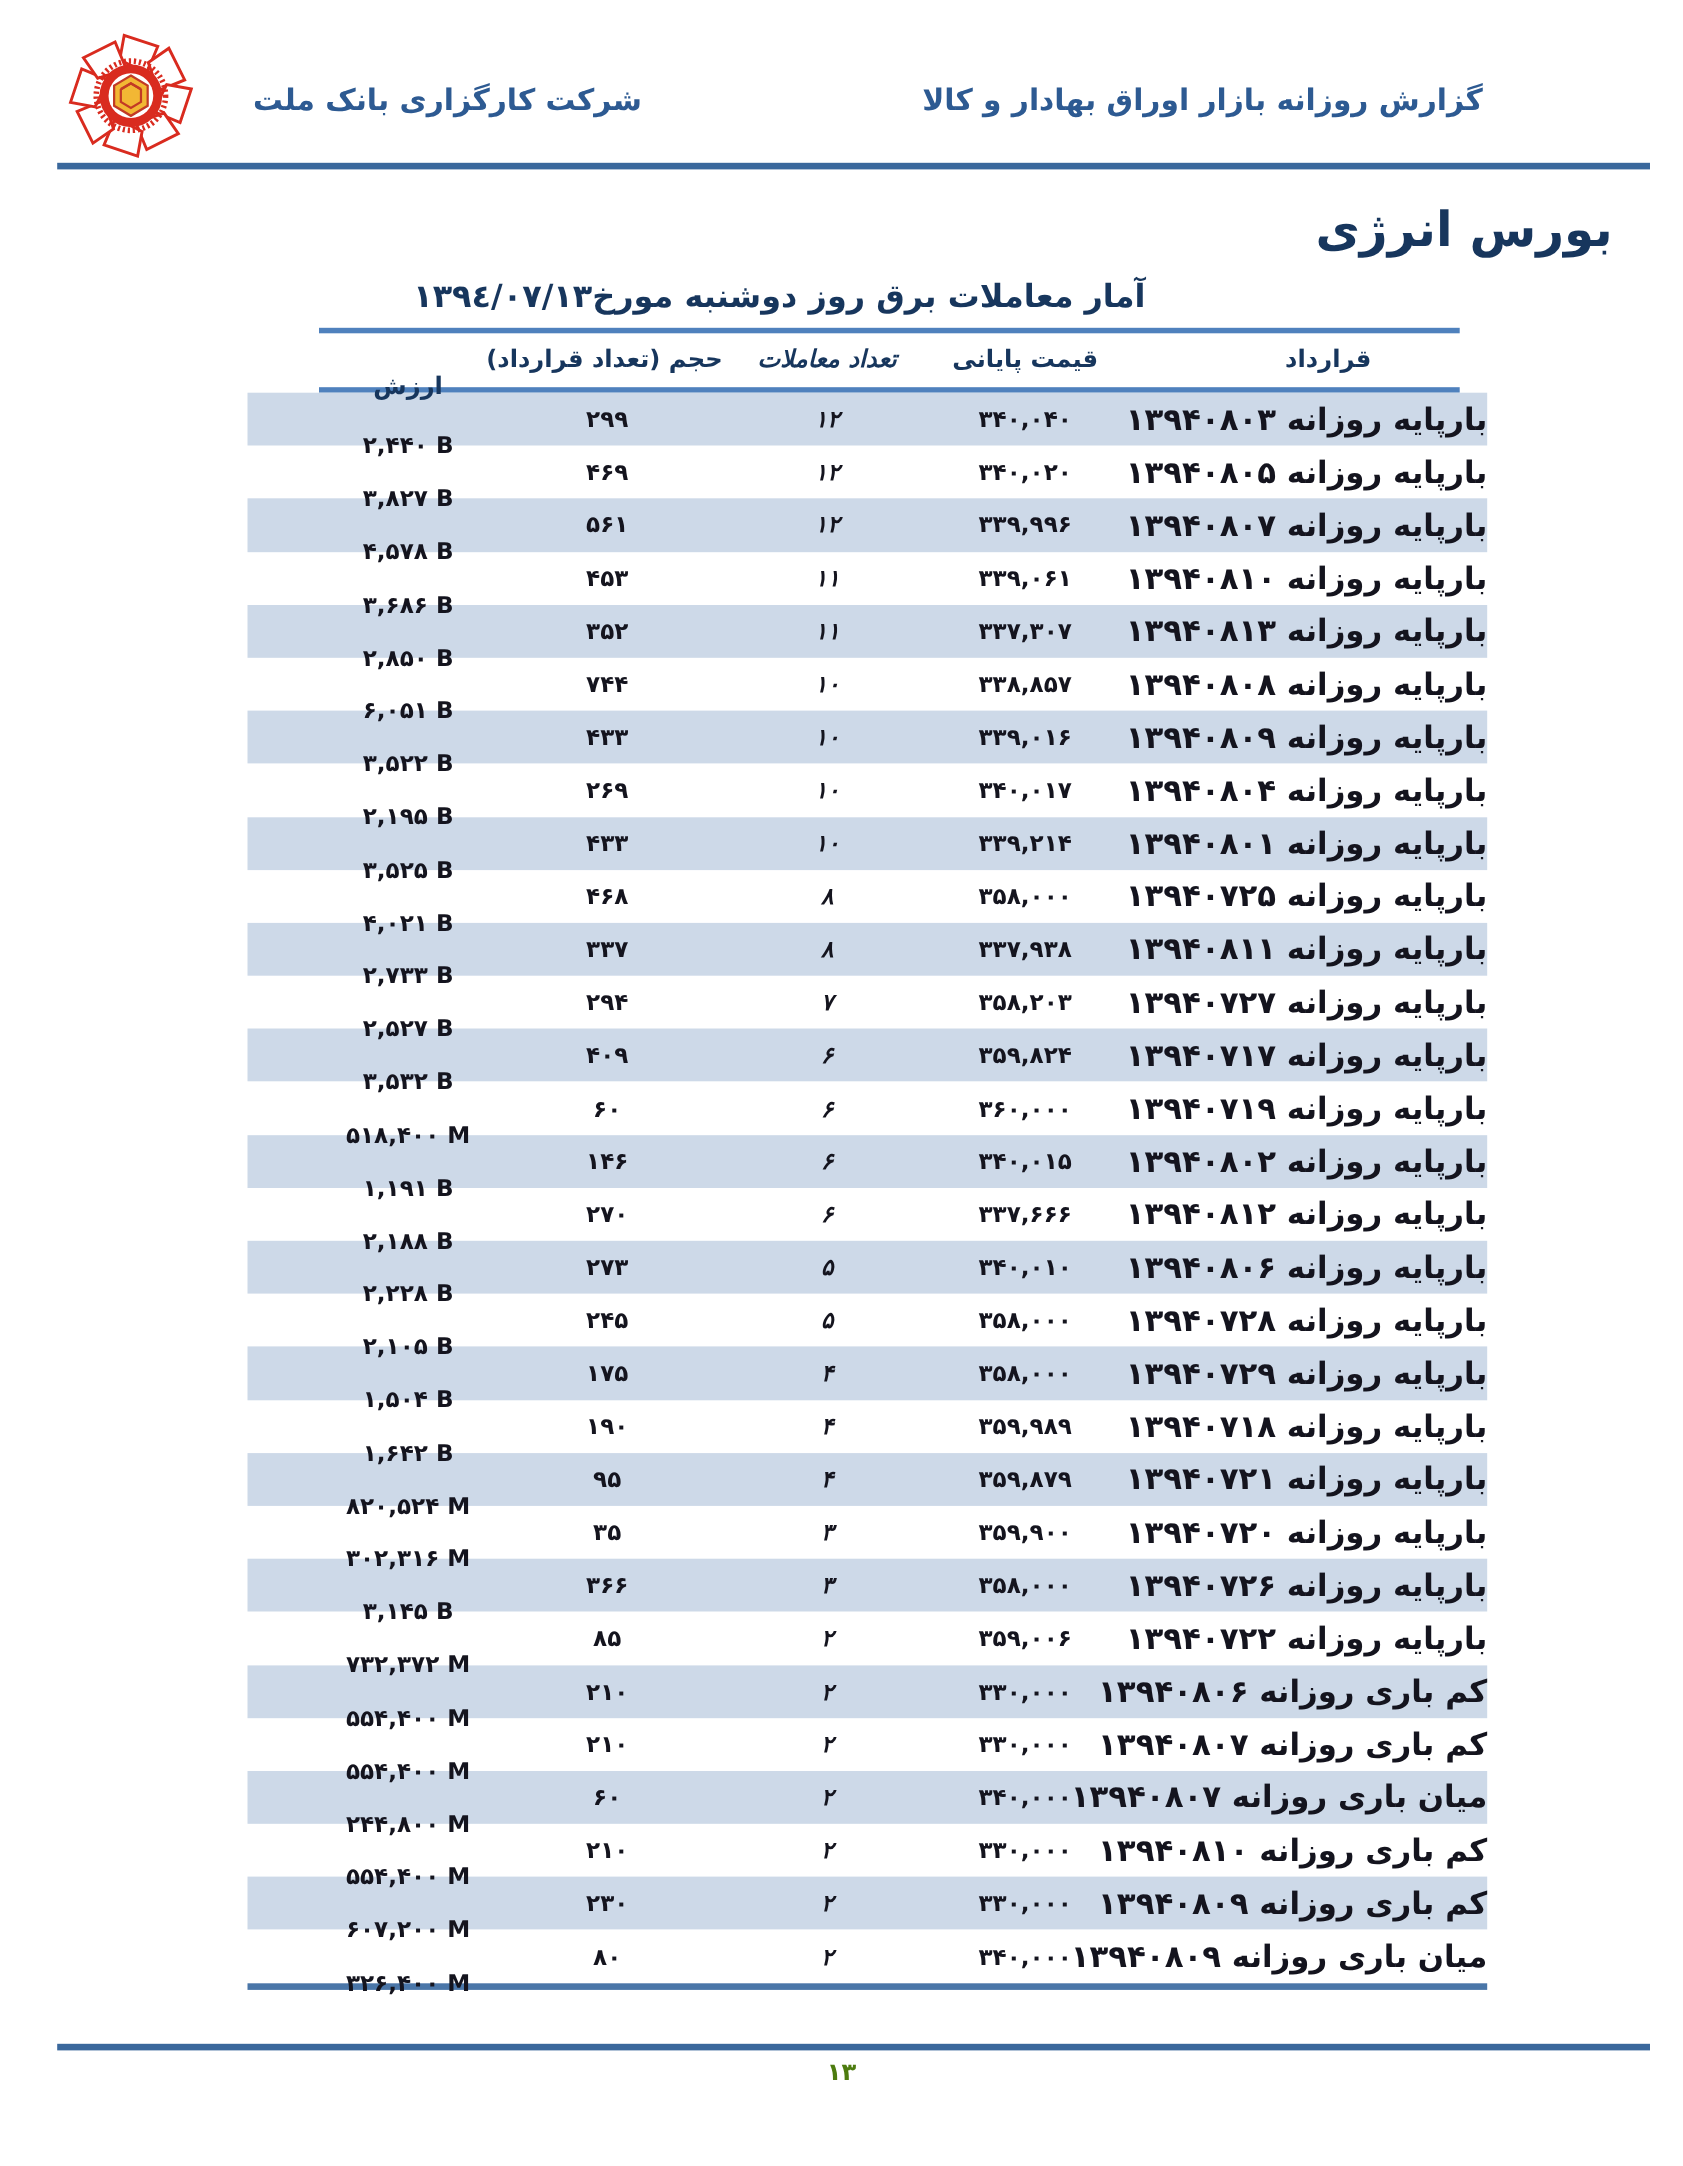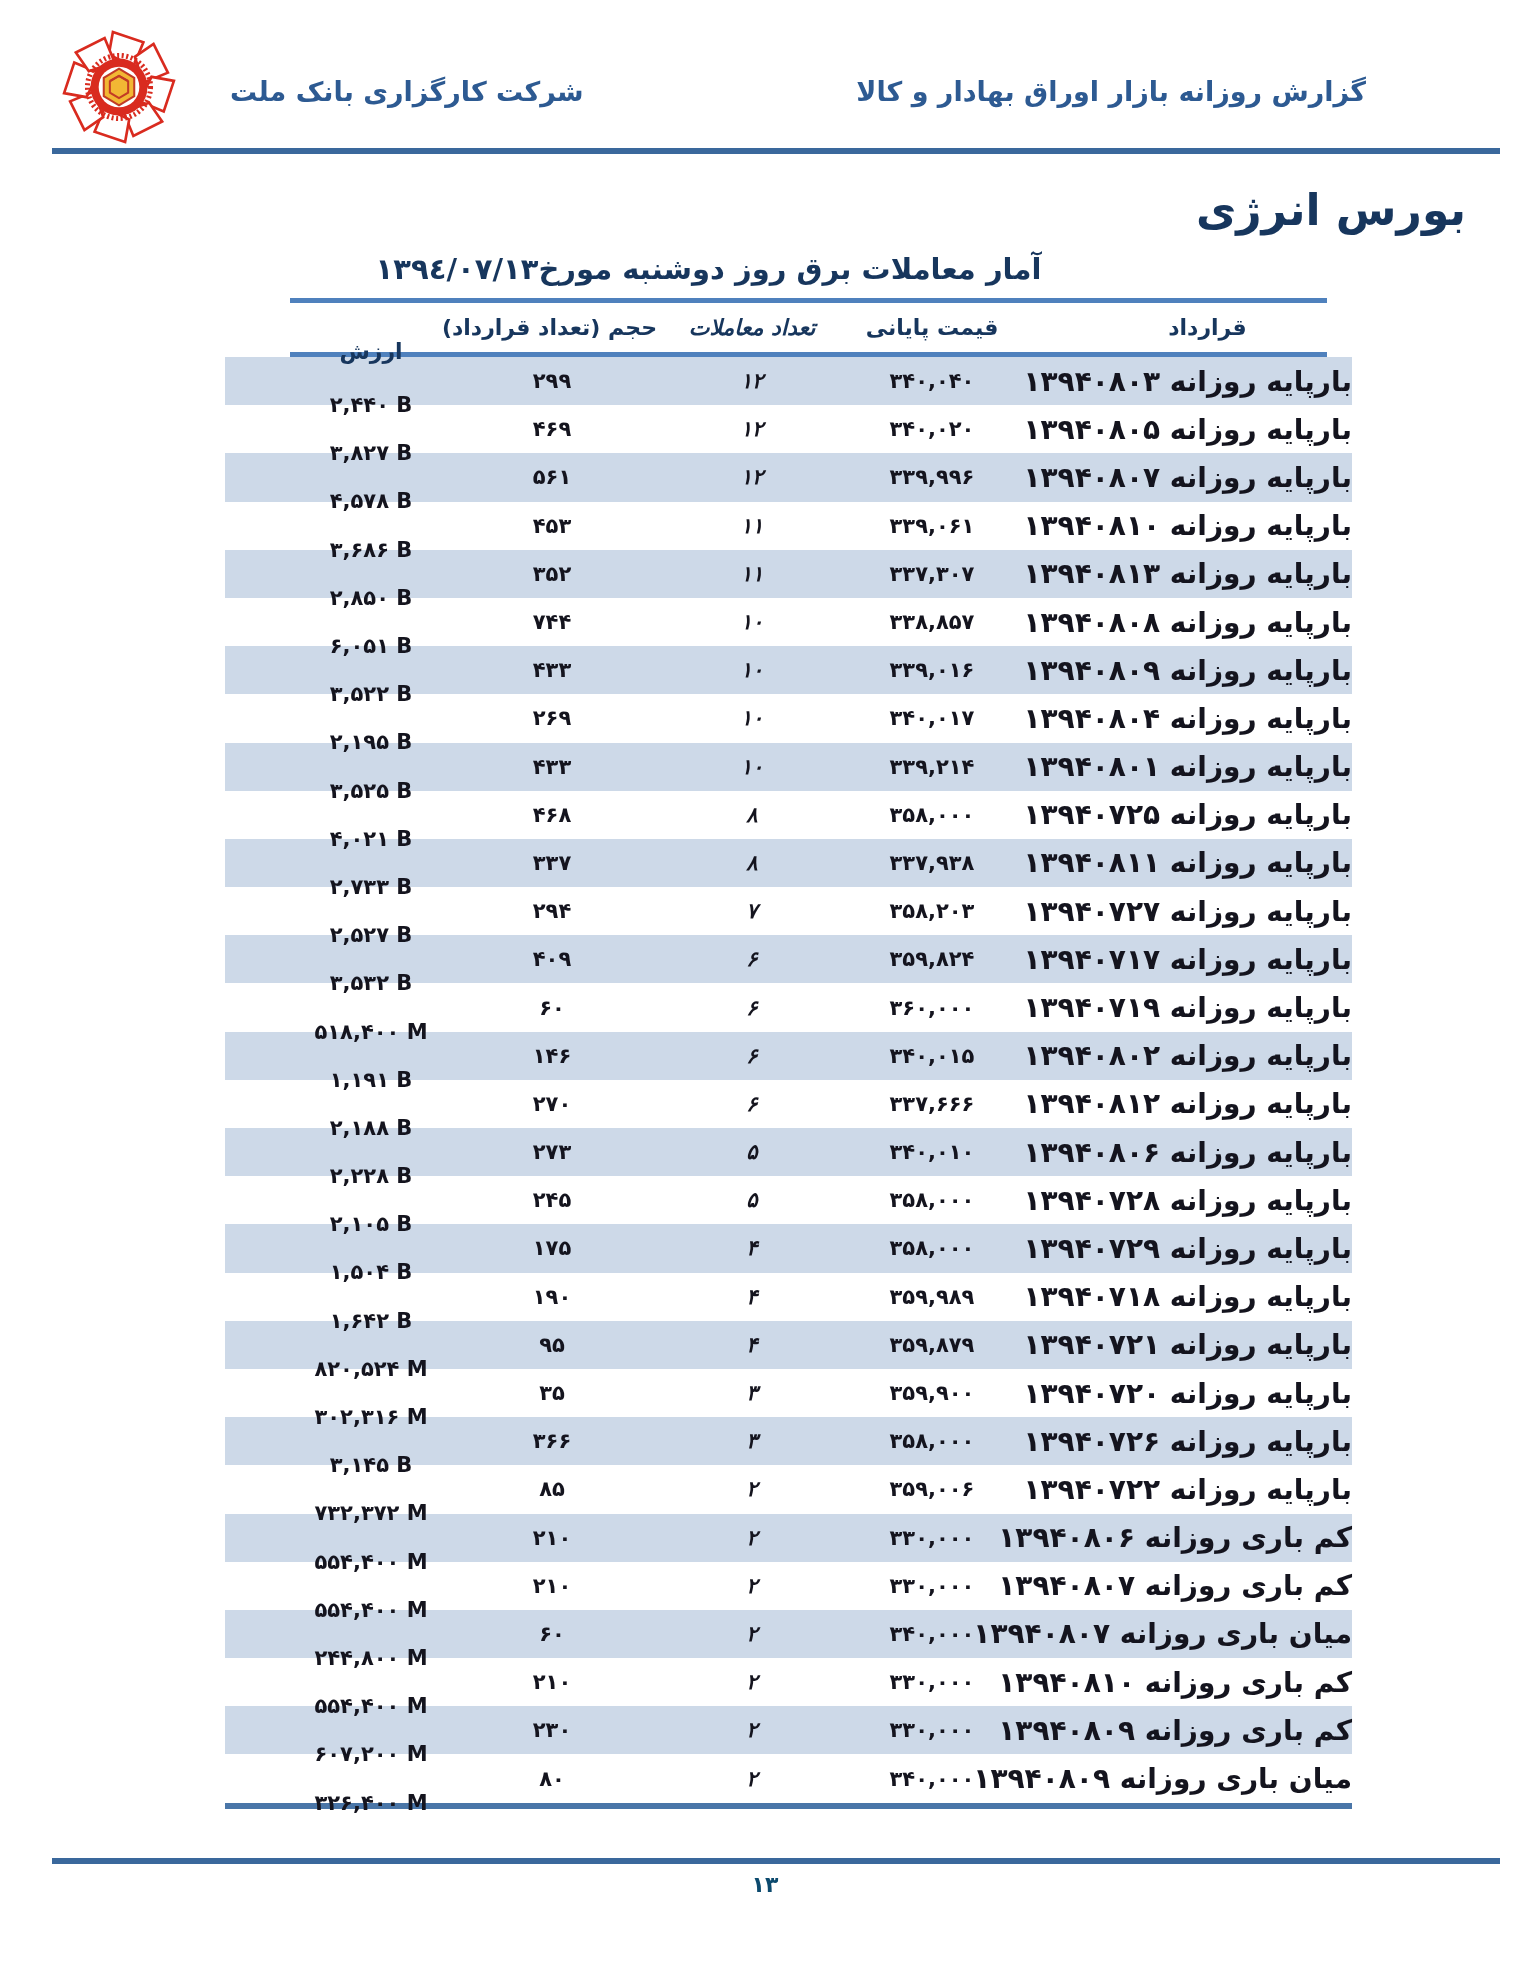--- a/index.html
+++ b/index.html
@@ -8,21 +8,21 @@
     font-family:"DejaVu Sans", sans-serif;color:#101321;
   }
   .abs{position:absolute;}
 
   
   .logo{left:58px;top:26px;width:122px;height:122px;}
   .hdr-text{
     top:76px;font-size:27px;font-weight:bold;color:#2d5a92;
     white-space:nowrap;letter-spacing:0px;
   }
-  .hdr-right{right:164px;}
+  .hdr-right{right:182px;}
   .hdr-left{left:230px;}
   .page-rule{
     left:52px;width:1448px;height:6px;background:#3a689c;
   }
   .rule-top{top:148px;}
   .rule-bottom{top:1858px;}
 
   
   .section-title{
     top:184px;right:64px;font-size:44px;font-weight:bold;color:#17365d;
@@ -51,21 +51,21 @@
   .c-contract{width:335px;font-size:28px;padding-left:46px;box-sizing:border-box;}
   .c-price{width:170px;}
   .c-trades{width:190px;font-style:italic;}
   .c-volume{width:210px;}
   .c-value{width:222px;direction:ltr;padding-left:70px;box-sizing:border-box;margin-top:48px;}
   .hdr-row .c-contract{font-size:22px;}
 
   
   .page-number{
     top:1872px;left:0;width:100%;text-align:center;
-    font-size:22px;font-weight:bold;color:#0c4a6e;
+    font-size:22px;font-weight:bold;color:#4d7c0f;
   }
 </style>
 </head>
 <body>
 
 <div class="abs logo">
   <svg width="122" height="122" viewBox="0 0 120 120">
     <g fill="#ffffff" stroke="#d92b1f" stroke-width="2.6" stroke-linejoin="miter">
       <polygon points="54,6 84,16 74,40 50,28" transform="rotate(0 60 60)"></polygon>
       <polygon points="54,6 84,16 74,40 50,28" transform="rotate(45 60 60)"></polygon>

